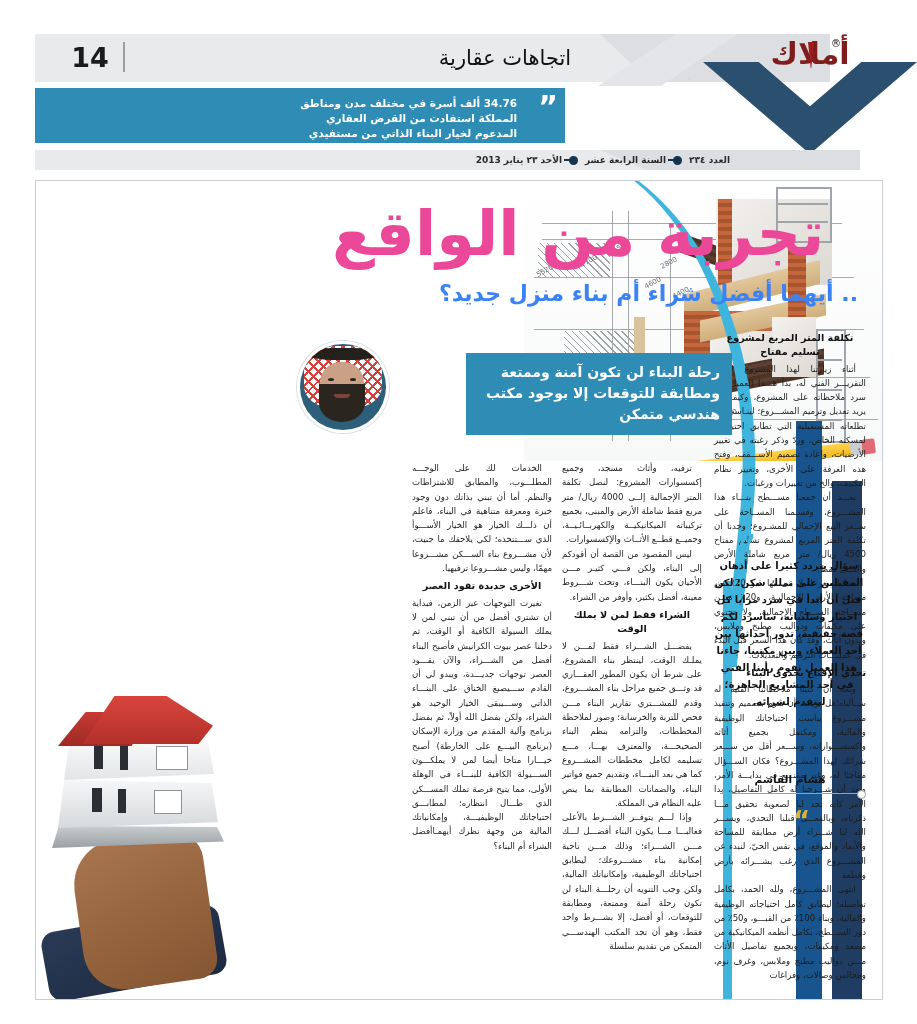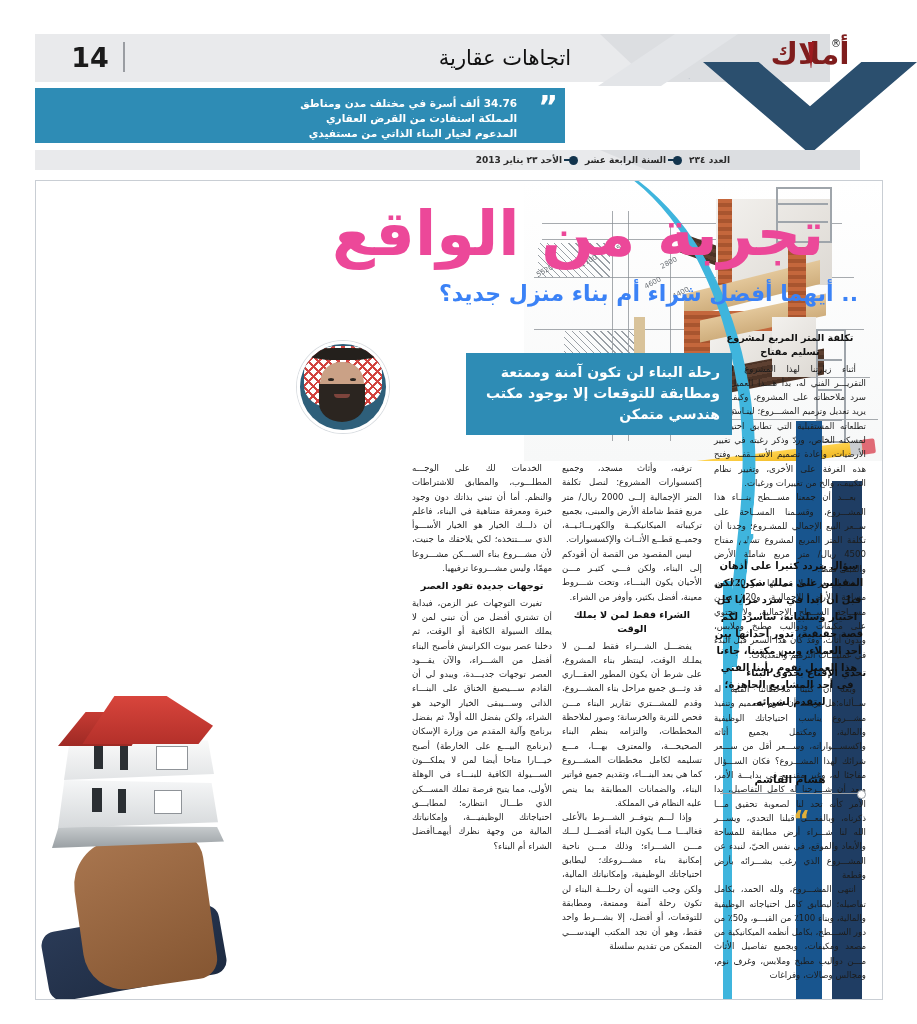--- a/index.html
+++ b/index.html
@@ -318,28 +318,28 @@
       <h4>تكلفة المتر المربع لمشروع تسليم مفتاح</h4>
       <p>أثناء زيارتنا لهذا المشروع لكتابة التقريـــر الفني له، بدأ هـــذا العميل في سرد ملاحظاته على المشروع، وكيف أنه يريد تعديل وترميم المشـــروع؛ لينـاسب مع تطلعاته المستقبلية التي تطابق احتياجاته لمسكنه الخاص، وردّ وذكر رغبته في تغيير الأرضيات، وإعادة تصميم الأســـقف، وفتح هذه الغرفة على الأخرى، وتغيير نظام التكييف، والخ من تغييرات ورغبات.</p>
       <p>بعـــد أن جمعنا مســـطح بنـــاء هذا المشـــروع، وقسـمنا المســاحة على ســعر البيع الإجمالي للمشـروع؛ وجدنا أن تكلفة المتر المربع لمشروع تسليم مفتاح 4500 ريال/ متر مربع شاملة الأرض والمبنى  فقط.</p>
       <p>هذا السعر لفيلا بنى بها قبو 20٪ من مساحة الأرض الإجماليـة، و20٪ مـــن مســاحة الســطح الإجمالية، ولا تحتوي على مكيفات ودواليب مطبخ وملابس، وبدون أثاث، وقد كان هذا السعر قبل البدء في عمليـــات الترميم والتعديلات.</p>
       <h4 class="r">تحدي الإقناع بجدوى البناء</h4>
       <p>وبعد أن كتبنا ملاحظاتنا الفنية له ســألناه:هل تريـــد أن نقوم بتصميم وتنفيذ مشـــروع يناسب احتياجاتك الوظيفية والمالية، ومكتمل بجميع أثاثه واكسســـواراته، وســـعر أقل من ســـعر شرائك لهذا المشـــروع؟ فكان الســـؤال مفاجئا له، وغير مقنـــع في بدايـــة الأمر، وبعد أن شـــرحنا له كامل التفاصيل، بدا الأمر كأنه تحد لنا لصعوبة تحقيق مـــا ذكرناه، وبالفعـــل قبلنا التحدي، ويســـر الله لنا شـــراء أرض مطابقة للمساحة والأبعاد والموقع، في نفس الحيّ، لنبدء عن المشـــروع الذي رغب بشـــرائه بأرض وقطعة</p>
       <p>انتهى المشـــروع، ولله الحمد، بكامل تفاصيله؛ ليطابق كامل احتياجاته الوظيفية والمالية، وبناء 100٪ من القبـــو، و50٪ من دور الســـطح، بكامل أنظمه الميكانيكية من مصعد ومكيفات، وبجميع تفاصيل الأثاث مـــن دواليب مطبخ وملابس، وغرف نوم، ومجالس وصالات، وفراغات</p>
     </div>
 
     <div class="col" id="col-mid">
-      <p>ترفيه، وأثاث مسجد، وجميع إكسسوارات المشروع: لنصل تكلفة المتر الإجمالية إلــى 2000 ريال/ متر مربع فقط شاملة الأرض والمبنى، بجميع تركيباته الميكانيكيــة والكهربــائـيــة، وجميــع قطــع الأثــاث والإكسسوارات.</p>
+      <p>ترفيه، وأثاث مسجد، وجميع إكسسوارات المشروع: لنصل تكلفة المتر الإجمالية إلــى 4000 ريال/ متر مربع فقط شاملة الأرض والمبنى، بجميع تركيباته الميكانيكيــة والكهربــائـيــة، وجميــع قطــع الأثــاث والإكسسوارات.</p>
       <p>ليس المقصود من القصة أن أقودكم إلى البناء، ولكن فـــي كثيـر مـــن الأحيان يكون البنـــاء، وتحت شـــروط معينة، أفضل بكثير، وأوفر من الشراء.</p>
       <h4>الشراء فقط لمن لا يملك الوقت</h4>
       <p>يفضـــل الشـــراء فقط لمـــن لا يملـك الوقت، لينتظر بناء المشروع، على شرط أن يكون المطور العقـــاري قد وثـــق جميع مراحل بناء المشـــروع، وقدم للمشـــتري تقارير البناء مـــن فحص للتربة والخرسانة؛ وصور لملاحظة المخططات، والتزامه بنظم البناء الصحيحـــة، والمعترف بهـــا، مـــع تسليمه لكامل مخططات المشـــروع كما هي بعد البنـــاء، وتقديم جميع فواتير البناء، والضمانات المطابقة بما ينص عليه النظام في المملكة.</p>
       <p>وإذا لـــم يتوفــر الشـــرط بالأعلى فغالبـــا مـــا يكون البناء أفضـــل لـــك مـــن الشـــراء؛ وذلك مـــن ناحية إمكانية بناء مشـــروعك؛ ليطابق احتياجاتك الوظيفية، وإمكانياتك المالية، ولكن وجب التنويه أن رحلـــة البناء لن تكون رحلة آمنة وممتعة، ومطابقة للتوقعات، أو أفضل، إلا بشـــرط واحد فقط، وهو أن تجد المكتب الهندســـي المتمكن من تقديم سلسلة</p>
     </div>
 
     <div class="col" id="col-left">
       <p>الخدمات لك على الوجـــه المطلـــوب، والمطابق للاشتراطات والنظم. أما أن تبني بذاتك دون وجود خبرة ومعرفة متناهية في البناء، فاعلم أن ذلـــك الخيار هو الخيار الأســـوأ الذي ســـتتخذه؛ لكي يلاحقك ما جنيت، لأن مشـــروع بناء الســـكن مشـــروعا مهمّا، وليس مشـــروعا ترفيهيا.</p>
-      <h4>توجهات جديدة تقود العصر</h4>
+      <h4>الأخرى جديدة تقود العصر</h4>
       <p>تغيرت التوجهات عبر الزمن، فبداية أن تشتري أفضل من أن تبني لمن لا يملك السيولة الكافية أو الوقت، ثم دخلنا عصر بيوت الكرانيش فأصبح البناء أفضل من الشـــراء، والآن يقـــود العصر توجهات جديـــدة، ويبدو لي أن القادم ســـيصبغ الخناق على البنـــاء الذاتي وســـيبقى الخيار الوحيد هو الشراء، ولكن بفضل الله أولاً، ثم بفضل برنامج وآلية المقدم من وزارة الإسكان (برنامج البيـــع على الخارطة) أصبح خيـــارا متاحا أيضا لمن لا يملكـــون الســـيولة الكافية للبنـــاء في الوهلة الأولى، مما يتيح فرصة تملك المســـكن الذي طـــال انتظاره؛ لمطابـــق احتياجاتك الوظيفيـــة، وإمكانياتك المالية من وجهة نظرك أيهمـاأفضل الشراء أم البناء؟</p>
     </div>
 
 
   </div>
 </div>
 
 </body></html>

